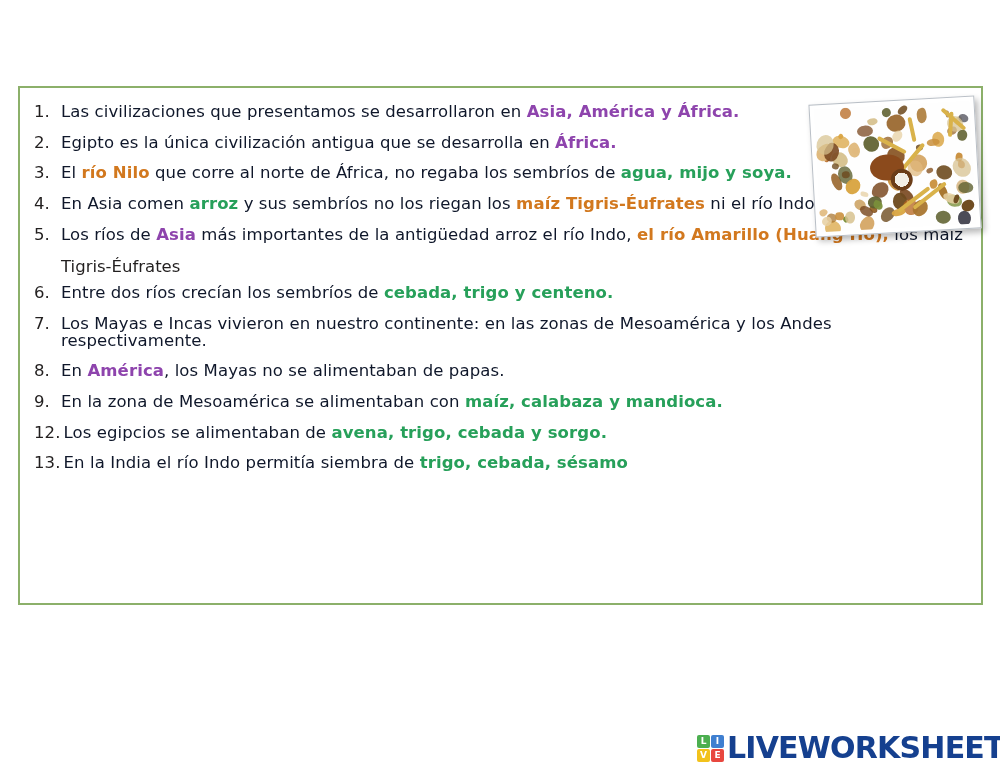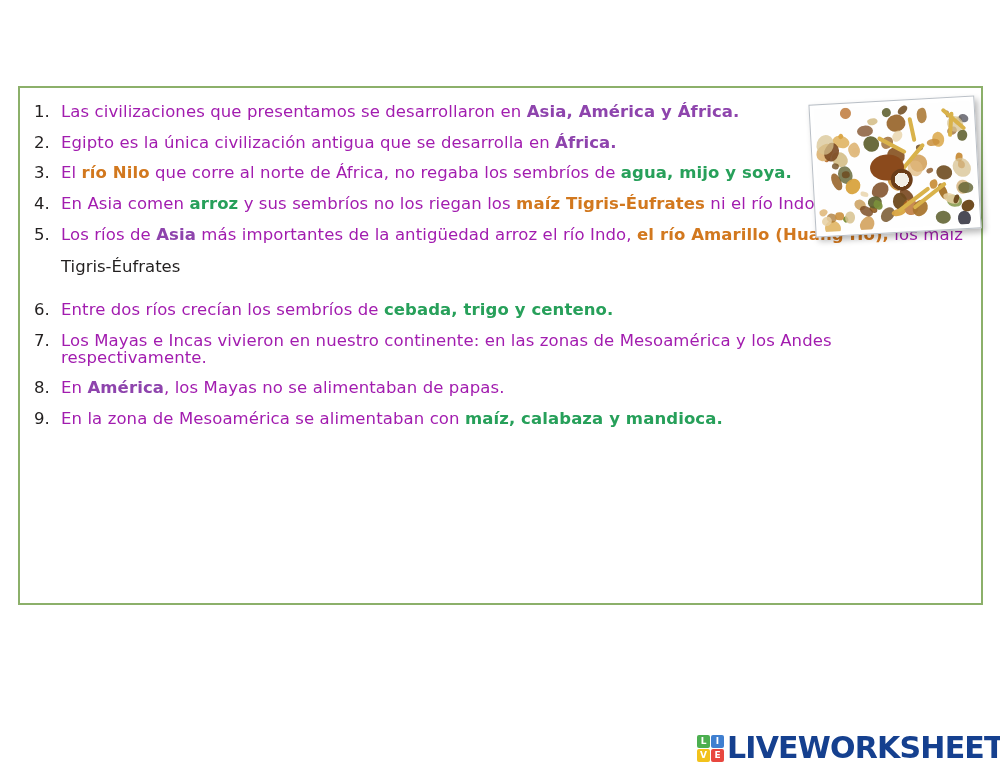--- a/index.html
+++ b/index.html
@@ -53,30 +53,30 @@
     min-width: 24px;
     text-align: left;
     padding-right: 3px;
     white-space: pre;
   }
   .statement-text {
     flex: 1 1 auto;
   }
   .statement-cont {
     padding-left: 27px;
-    margin-bottom: 26px;
+    margin-bottom: 9px;
     font-size: 16.5px;
     color: #221f1f;
   }
 
   
   .c-purple { color: #8e44ad; font-weight: bold; }
   .c-green  { color: #27a05a; font-weight: bold; }
   .c-orange { color: #d2781e; font-weight: bold; }
-  .c-plain  { color: #a21caf; }
+  .c-plain  { color: #0f172a; }
 
   
   #grains-photo {
     position: absolute;
     left: 812px;
     top: 100px;
     width: 166px;
     height: 133px;
     transform: rotate(-3.2deg);
     background: #ffffff;
@@ -174,20 +174,28 @@
         <span class="statement-num">7.</span>
         <span class="statement-text"><span class="c-plain">Los Mayas e Incas vivieron en nuestro continente: en las zonas de Mesoamérica y los Andes respectivamente.</span></span>
       </li>
       <li class="statement-row">
         <span class="statement-num">8.</span>
         <span class="statement-text"><span class="c-plain">En </span><span class="c-purple">América</span><span class="c-plain">, los Mayas no se alimentaban de papas.</span></span>
       </li>
       <li class="statement-row">
         <span class="statement-num">9.</span>
         <span class="statement-text"><span class="c-plain">En la zona de Mesoamérica se alimentaban con </span><span class="c-green">maíz, calabaza y mandioca</span><span class="c-green">.</span></span>
+      </li>
+      <li class="statement-row">
+        <span class="statement-num">12.</span>
+        <span class="statement-text"><span class="c-plain">Los egipcios se alimentaban de </span><span class="c-green">avena, trigo, cebada y sorgo</span><span class="c-green">.</span></span>
+      </li>
+      <li class="statement-row">
+        <span class="statement-num">13.</span>
+        <span class="statement-text"><span class="c-plain">En la India el río Indo permitía siembra de </span><span class="c-green">trigo, cebada, sésamo</span></span>
       </li>
     </ol>
 </div>
 
 <div id="grains-photo">
   <div class="photo-inner">
       <span class="seed" style="width: 12.7px; height: 11px; left: 41.5%; top: 25.8%; background: rgb(156, 107, 51); transform: rotate(-46deg); border-radius: 50%; opacity: 0.83;"></span>
       <span class="seed" style="width: 16.2px; height: 9.2px; left: 51%; top: 70.1%; background: rgb(123, 74, 34); transform: rotate(43deg); border-radius: 50%; opacity: 0.92;"></span>
       <span class="seed" style="width: 14.8px; height: 10.2px; left: 64.1%; top: 5.3%; background: rgb(168, 117, 47); transform: rotate(79deg); border-radius: 30% 60% 40% 55%; opacity: 0.86;"></span>
       <span class="seed" style="width: 13.6px; height: 12.6px; left: 88.3%; top: 64%; background: rgb(207, 167, 106); transform: rotate(87deg); border-radius: 50%; opacity: 0.74;"></span>

